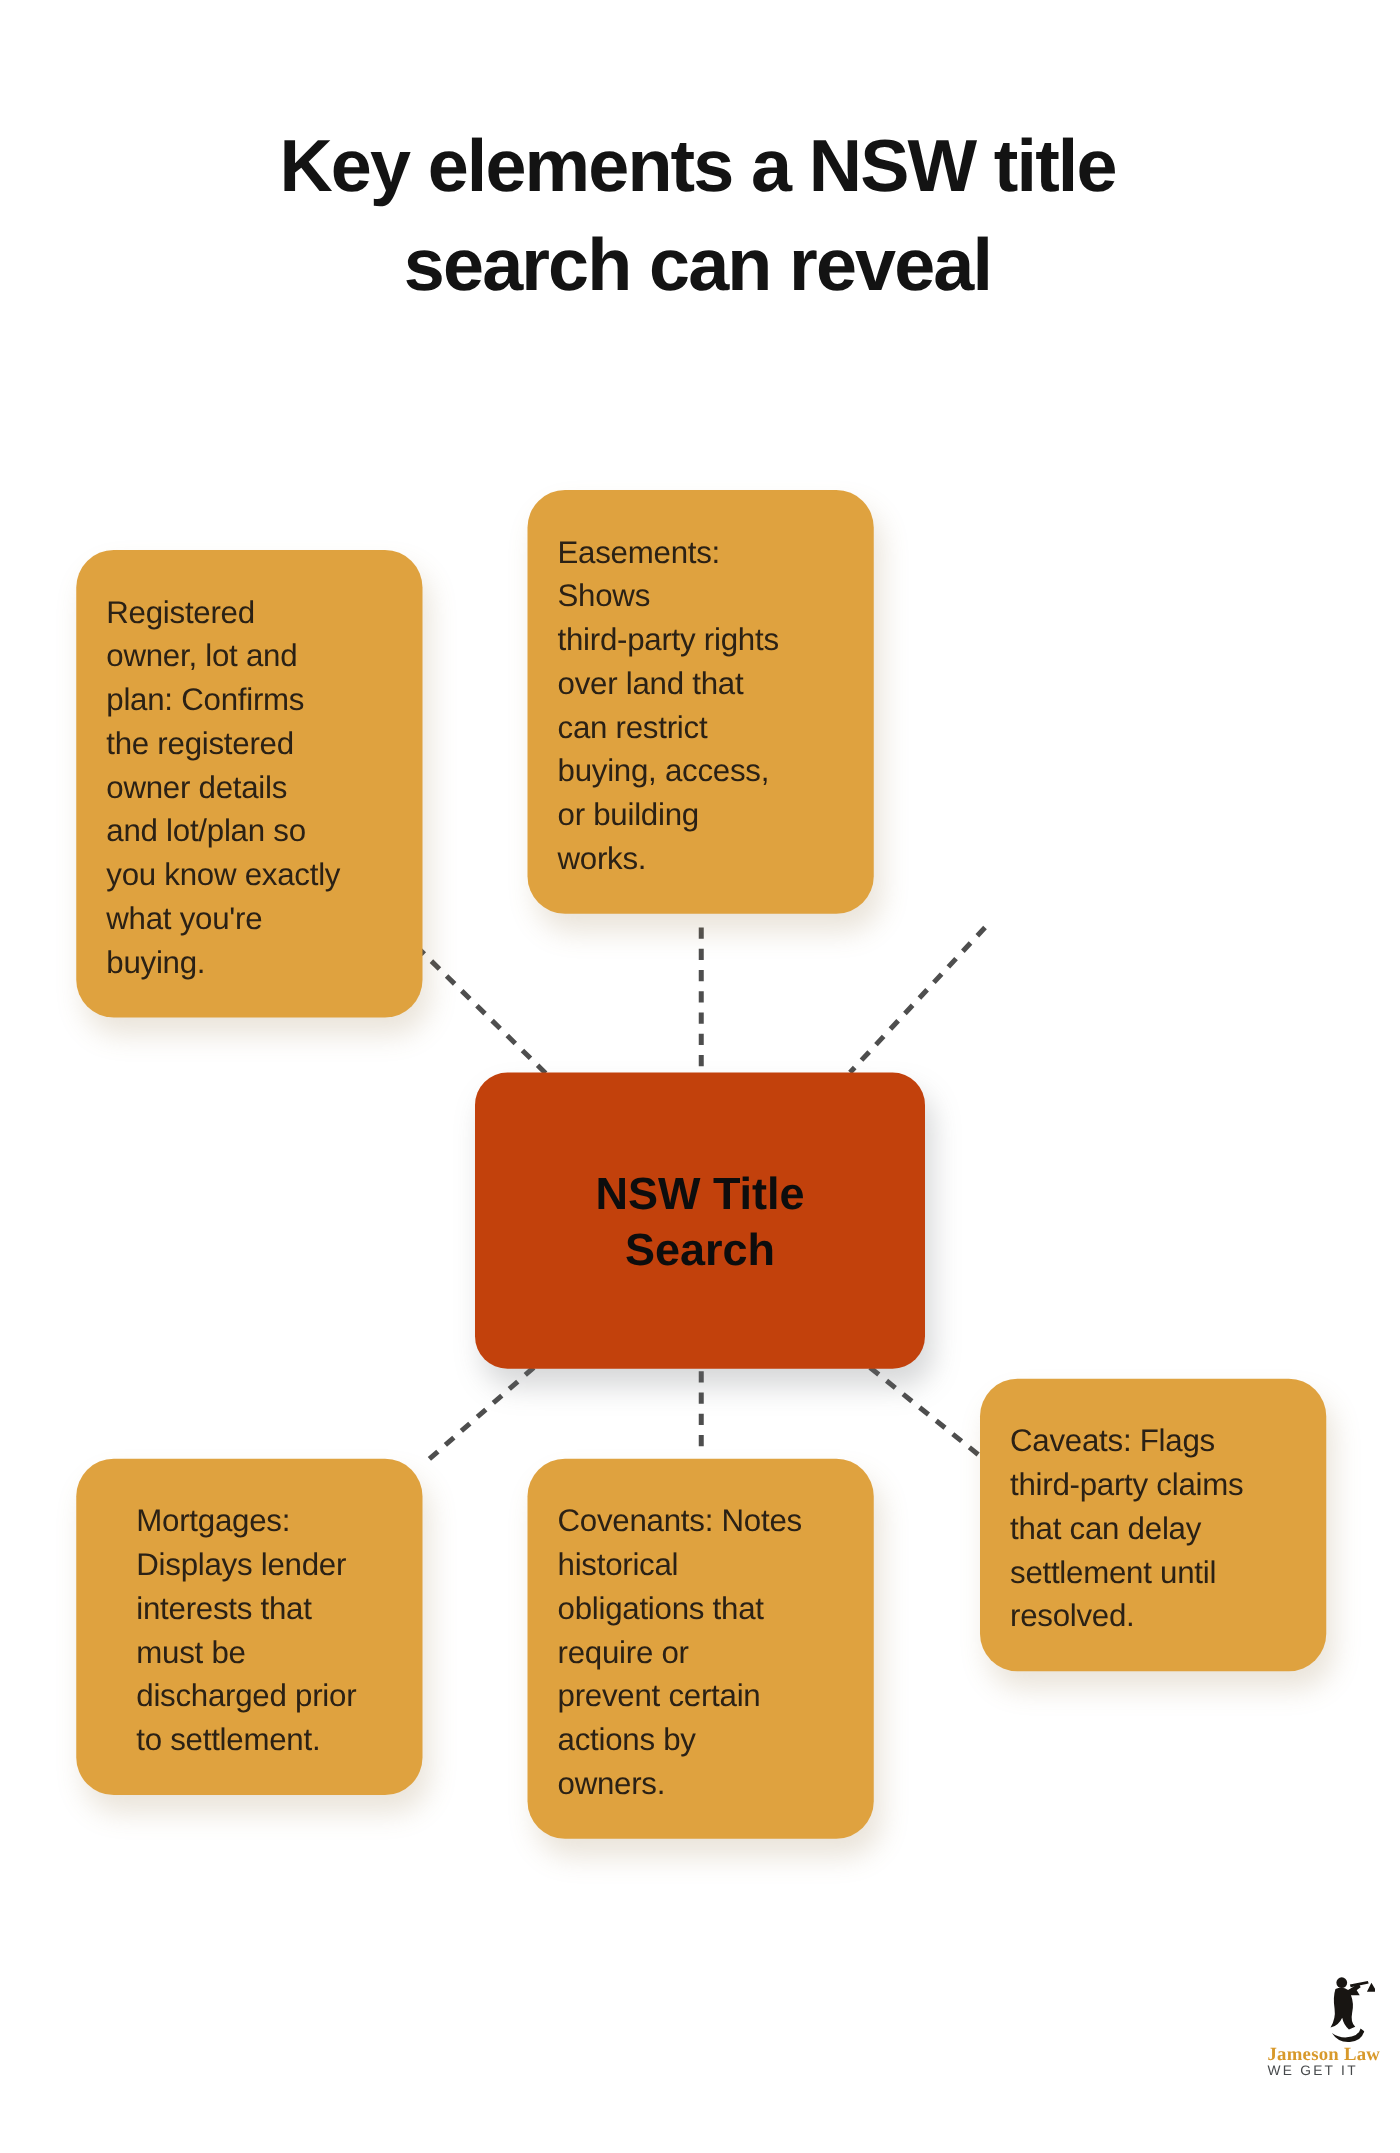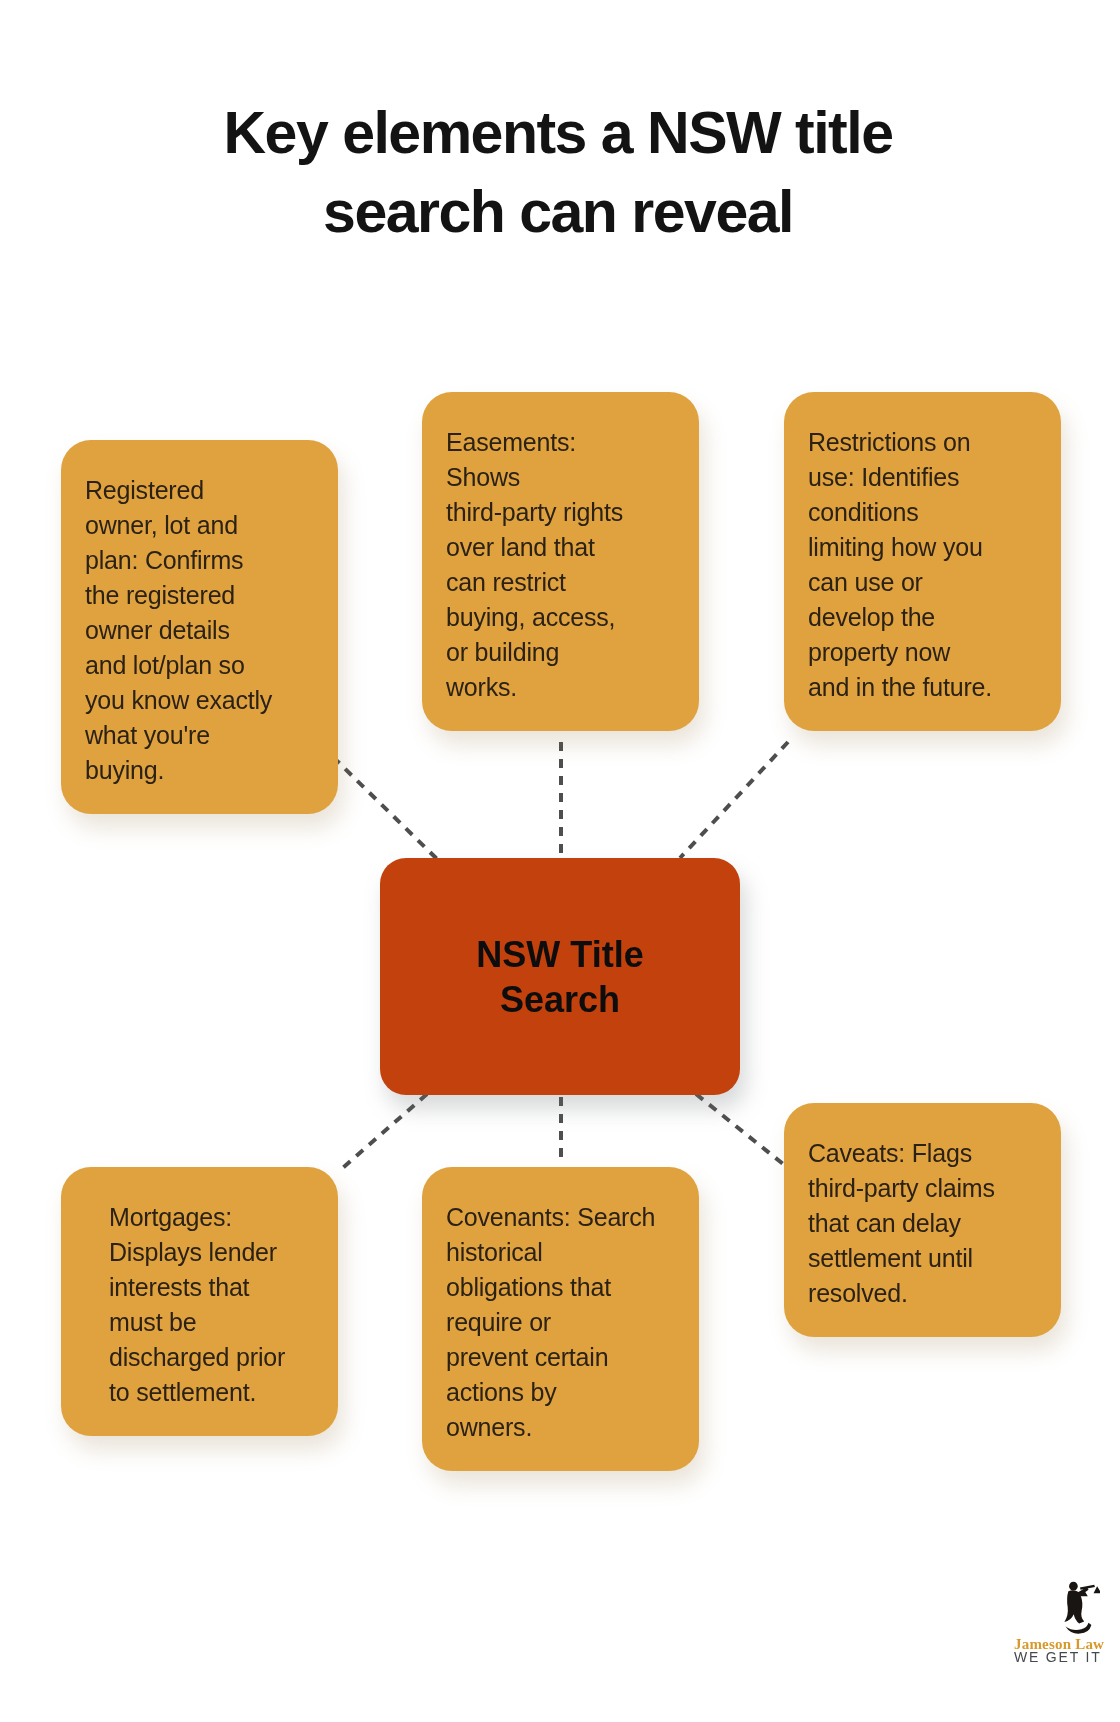--- a/index.html
+++ b/index.html
@@ -67,21 +67,21 @@
     margin-bottom:2px;
   }
   .logo .brand{
     font-family:"Liberation Serif",serif;
     font-weight:700;
     font-size:15px;line-height:16px;
     color:#D8992B;
     letter-spacing:0.2px;
   }
   .logo .tagline{
-    font-size:14px;line-height:11px;
+    font-size:11px;line-height:11px;
     color:#46494b;
     letter-spacing:1.8px;
   }
 </style>
 </head>
 <body>
 
 <div class="canvas">
 
   <h1 class="page-title">Key elements a NSW title
@@ -108,35 +108,27 @@
 what you're
 buying.</div>
   <div class="node n2">Easements:
 Shows
 third-party rights
 over land that
 can restrict
 buying, access,
 or building
 works.</div>
-  <div class="node n3">Restrictions on
-use: Identifies
-conditions
-limiting how you
-can use or
-develop the
-property now
-and in the future.</div>
   <div class="node n4">Mortgages:
 Displays lender
 interests that
 must be
 discharged prior
 to settlement.</div>
-  <div class="node n5">Covenants: Search
+  <div class="node n5">Covenants: Notes
 historical
 obligations that
 require or
 prevent certain
 actions by
 owners.</div>
   <div class="node n6">Caveats: Flags
 third-party claims
 that can delay
 settlement until

